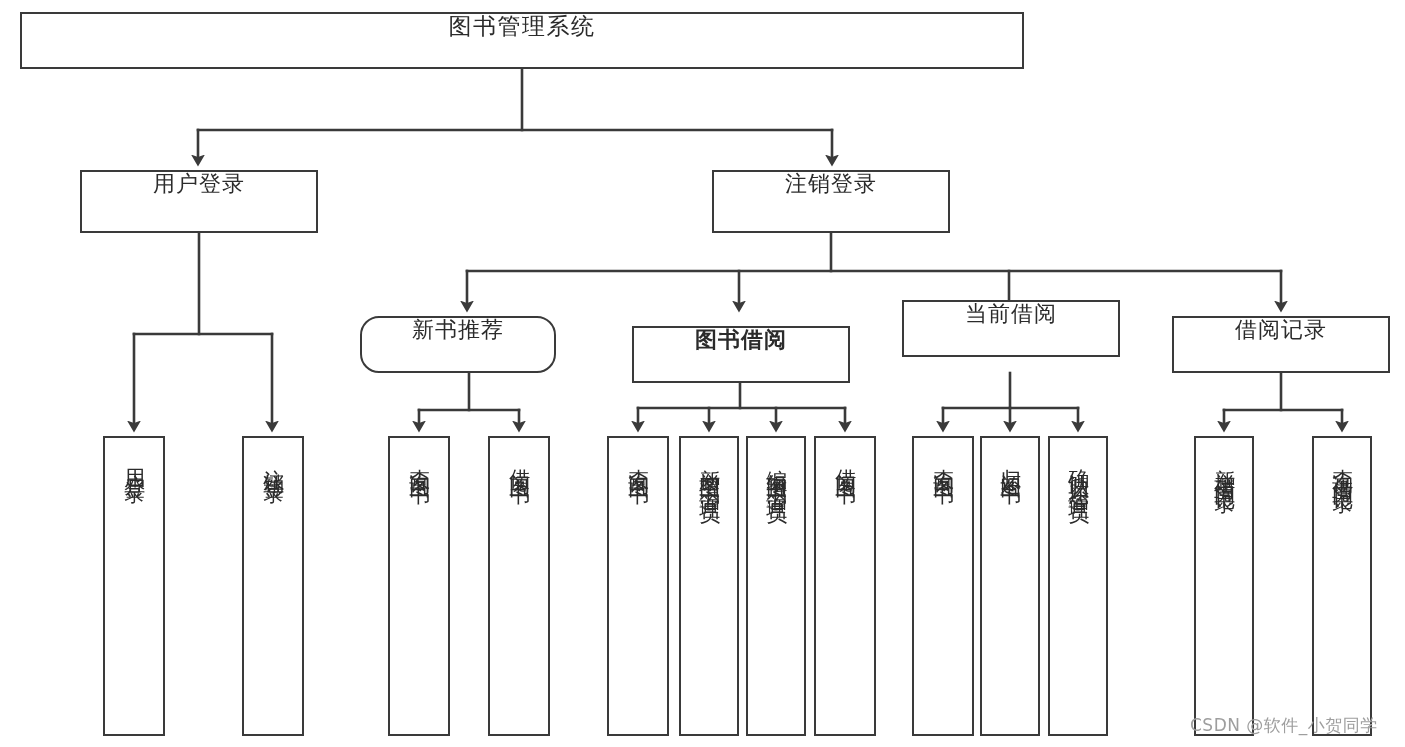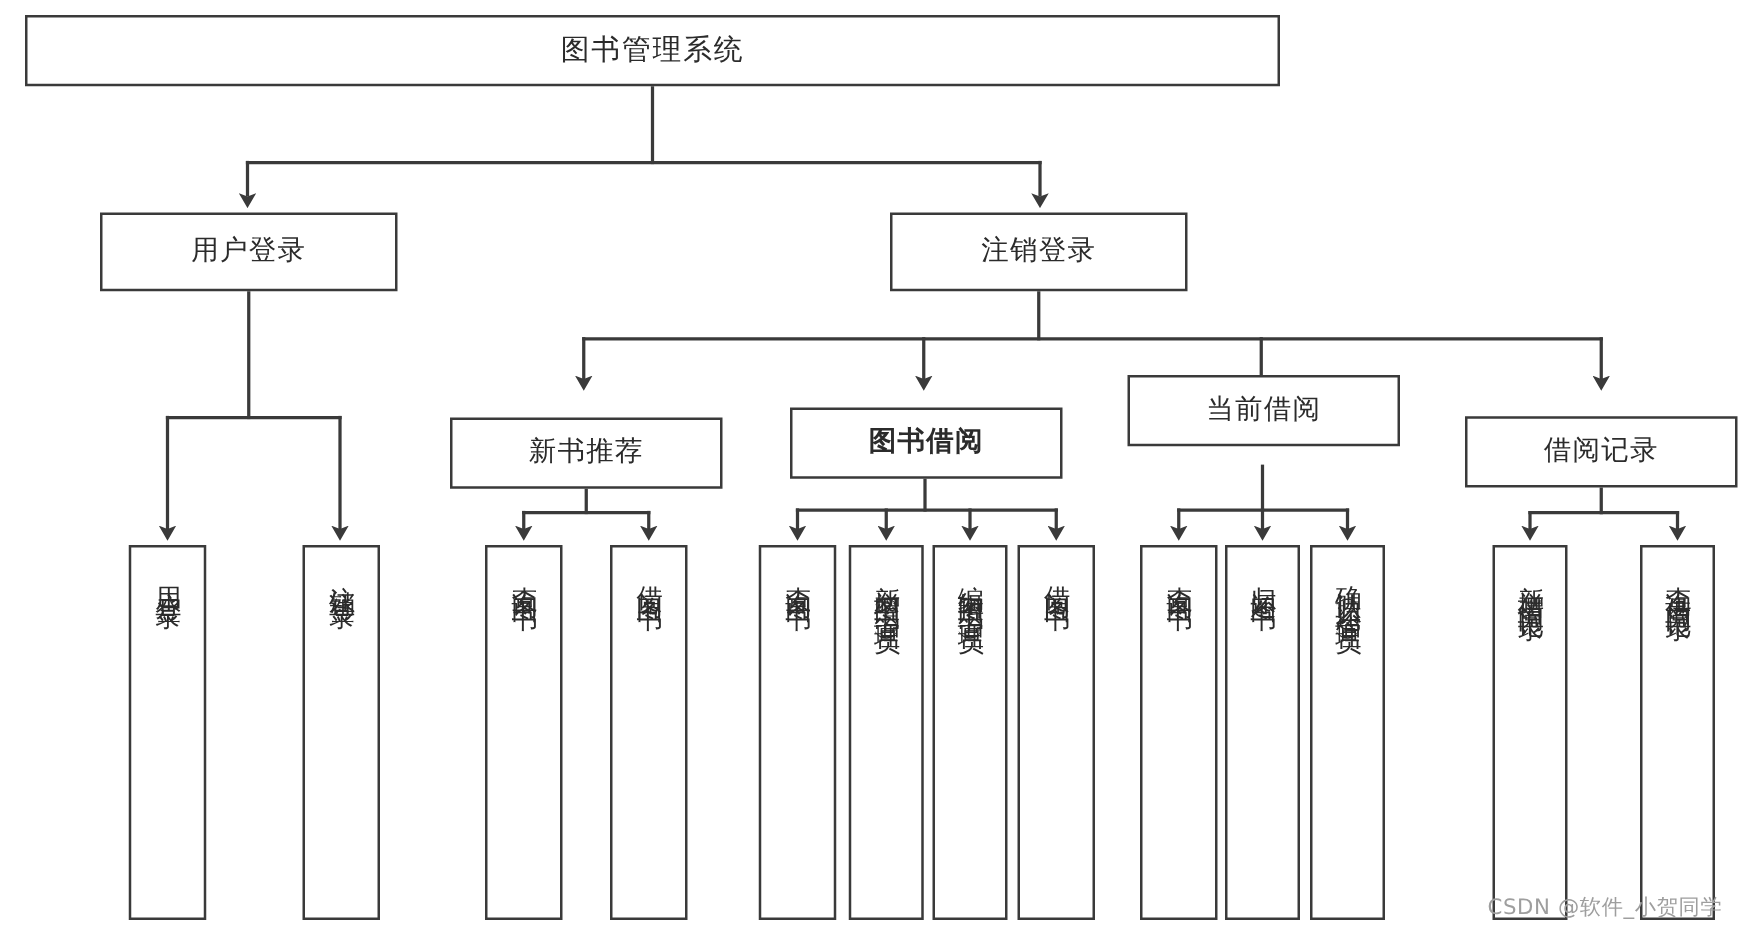--- a/index.html
+++ b/index.html
@@ -21,21 +21,21 @@
     width:1405px;
     height:747px;
     pointer-events:none;
   }
   .node{
     position:absolute;
     box-sizing:border-box;
     background:#ffffff;
     border:2.5px solid #3a3a3a;
     display:flex;
-    align-items:center;
+    align-items:flex-start;
     justify-content:center;
     color:#2b2b2b;
     z-index:2;
   }
   .node.h{
     font-size:22px;
     line-height:1.1;
     letter-spacing:1px;
   }
   .node.title{
@@ -129,33 +129,33 @@
   </div>
 
   <div class="node h" style="left:80px; top:170px; width:238px; height:63px;">
     <span>用户登录</span>
   </div>
 
   <div class="node h" style="left:712px; top:170px; width:238px; height:63px;">
     <span>注销登录</span>
   </div>
 
-  <div class="node h" style="left:360px; top:334px; width:218px; height:57px;">
+  <div class="node h" style="left:360px; top:316px; width:196px; height:57px;border-radius:19px;">
     <span>新书推荐</span>
   </div>
 
   <div class="node h" style="left:632px; top:326px; width:218px; height:57px;font-weight:bold;">
     <span>图书借阅</span>
   </div>
 
   <div class="node h" style="left:902px; top:300px; width:218px; height:57px;">
     <span>当前借阅</span>
   </div>
 
-  <div class="node h" style="left:1172px; top:316px; width:218px; height:57px;margin-top:17px;">
+  <div class="node h" style="left:1172px; top:316px; width:218px; height:57px;">
     <span>借阅记录</span>
   </div>
 
   <div class="node v" style="left:103px; top:436px; width:62px; height:300px;">
     <span class="vtext">用户登录</span>
   </div>
 
   <div class="node v" style="left:242px; top:436px; width:62px; height:300px;">
     <span class="vtext">注销登录</span>
   </div>

